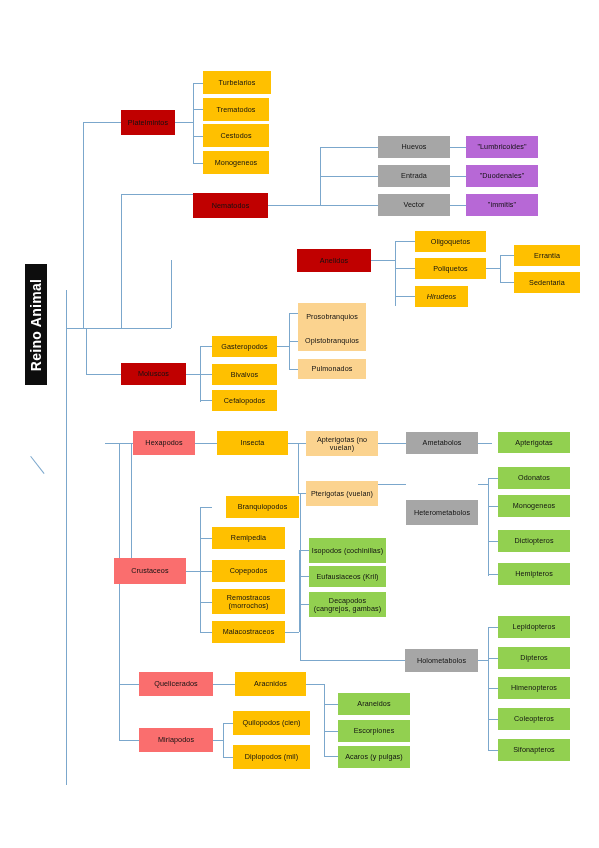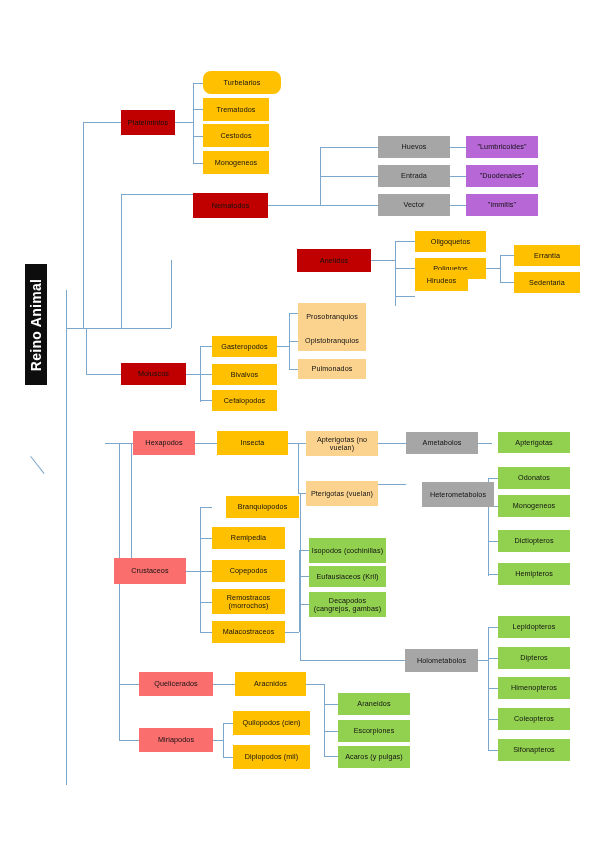--- a/index.html
+++ b/index.html
@@ -184,56 +184,56 @@
   <div class="ln ln-h" style="left:213px; top:740px; width:10px;"></div>
   <div class="ln ln-v" style="left:223px; top:723px; height:34px;"></div>
   <div class="ln ln-h" style="left:223px; top:723px; width:10px;"></div>
   <div class="ln ln-h" style="left:223px; top:757px; width:10px;"></div>
 
   <div class="root-label" style="left:25px; top:264px; width:22px; height:121px;">
     <span>Reino Animal</span>
   </div>
 
   <div class="box c-red" style="left:121px; top:110px; width:54px; height:25px;">Platelmintos</div>
-  <div class="box c-orange" style="left:203px; top:71px; width:78px; height:23px;border-radius:8px;">Turbelarios</div>
+  <div class="box c-orange" style="left:203px; top:71px; width:68px; height:23px;">Turbelarios</div>
   <div class="box c-orange" style="left:203px; top:98px; width:66px; height:23px;">Trematodos</div>
   <div class="box c-orange" style="left:203px; top:124px; width:66px; height:23px;">Cestodos</div>
   <div class="box c-orange" style="left:203px; top:151px; width:66px; height:23px;">Monogeneos</div>
 
   <div class="box c-red" style="left:193px; top:193px; width:75px; height:25px;">Nematodos</div>
   <div class="box c-gray" style="left:378px; top:136px; width:72px; height:22px;">Huevos</div>
   <div class="box c-gray" style="left:378px; top:165px; width:72px; height:22px;">Entrada</div>
   <div class="box c-gray" style="left:378px; top:194px; width:72px; height:22px;">Vector</div>
   <div class="box c-purple" style="left:466px; top:136px; width:72px; height:22px;">"Lumbricoides"</div>
   <div class="box c-purple" style="left:466px; top:165px; width:72px; height:22px;">"Duodenales"</div>
   <div class="box c-purple" style="left:466px; top:194px; width:72px; height:22px;">"immitis"</div>
 
   <div class="box c-red" style="left:297px; top:249px; width:74px; height:23px;">Anelidos</div>
   <div class="box c-orange" style="left:415px; top:231px; width:71px; height:21px;">Oligoquetos</div>
   <div class="box c-orange" style="left:415px; top:258px; width:71px; height:21px;">Poliquetos</div>
-  <div class="box c-orange" style="left:415px; top:270px; width:53px; height:21px;">Hirudeos</div>
+  <div class="box c-orange" style="left:415px; top:286px; width:53px; height:21px;font-style:italic;">Hirudeos</div>
   <div class="box c-orange" style="left:514px; top:245px; width:66px; height:21px;">Errantia</div>
   <div class="box c-orange" style="left:514px; top:272px; width:66px; height:21px;">Sedentaria</div>
 
   <div class="box c-red" style="left:121px; top:363px; width:65px; height:22px;">Moluscos</div>
   <div class="box c-orange" style="left:212px; top:336px; width:65px; height:21px;">Gasteropodos</div>
   <div class="box c-orange" style="left:212px; top:364px; width:65px; height:21px;">Bivalvos</div>
   <div class="box c-orange" style="left:212px; top:390px; width:65px; height:21px;">Cefalopodos</div>
   <div class="box c-lorange" style="left:298px; top:303px; width:68px; height:28px;">Prosobranquios</div>
   <div class="box c-lorange" style="left:298px; top:331px; width:68px; height:20px;">Opistobranquios</div>
   <div class="box c-lorange" style="left:298px; top:359px; width:68px; height:20px;">Pulmonados</div>
 
   <div class="box c-pink" style="left:133px; top:431px; width:62px; height:24px;">Hexapodos</div>
   <div class="box c-orange" style="left:217px; top:431px; width:71px; height:24px;">Insecta</div>
 
   <div class="box c-lorange" style="left:306px; top:431px; width:72px; height:25px;">Apterigotas (no vuelan)</div>
   <div class="box c-lorange" style="left:306px; top:481px; width:72px; height:25px;">Pterigotas (vuelan)</div>
 
   <div class="box c-gray" style="left:406px; top:432px; width:72px; height:22px;">Ametabolos</div>
-  <div class="box c-gray" style="left:406px; top:482px; width:72px; height:25px;margin-left:16px;">Heterometabolos</div>
+  <div class="box c-gray" style="left:406px; top:500px; width:72px; height:25px;">Heterometabolos</div>
   <div class="box c-gray" style="left:405px; top:649px; width:73px; height:23px;">Holometabolos</div>
 
   <div class="box c-green" style="left:498px; top:432px; width:72px; height:21px;">Apterigotas</div>
   <div class="box c-green" style="left:498px; top:467px; width:72px; height:22px;">Odonatos</div>
   <div class="box c-green" style="left:498px; top:495px; width:72px; height:22px;">Monogeneos</div>
   <div class="box c-green" style="left:498px; top:530px; width:72px; height:22px;">Dictiopteros</div>
   <div class="box c-green" style="left:498px; top:563px; width:72px; height:22px;">Hemipteros</div>
 
   <div class="box c-green" style="left:498px; top:616px; width:72px; height:22px;">Lepidopteros</div>
   <div class="box c-green" style="left:498px; top:647px; width:72px; height:22px;">Dipteros</div>

